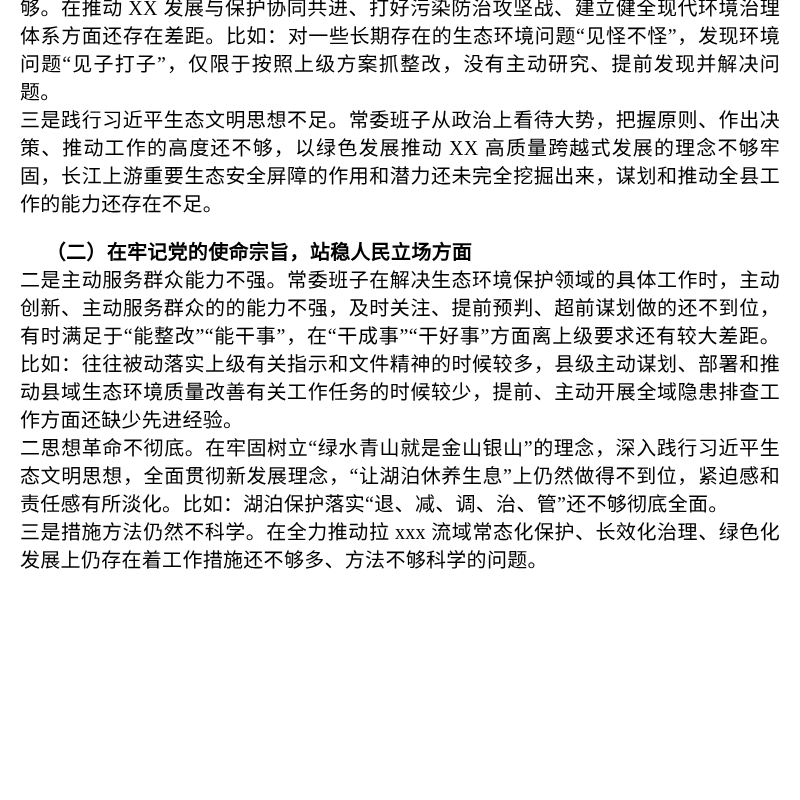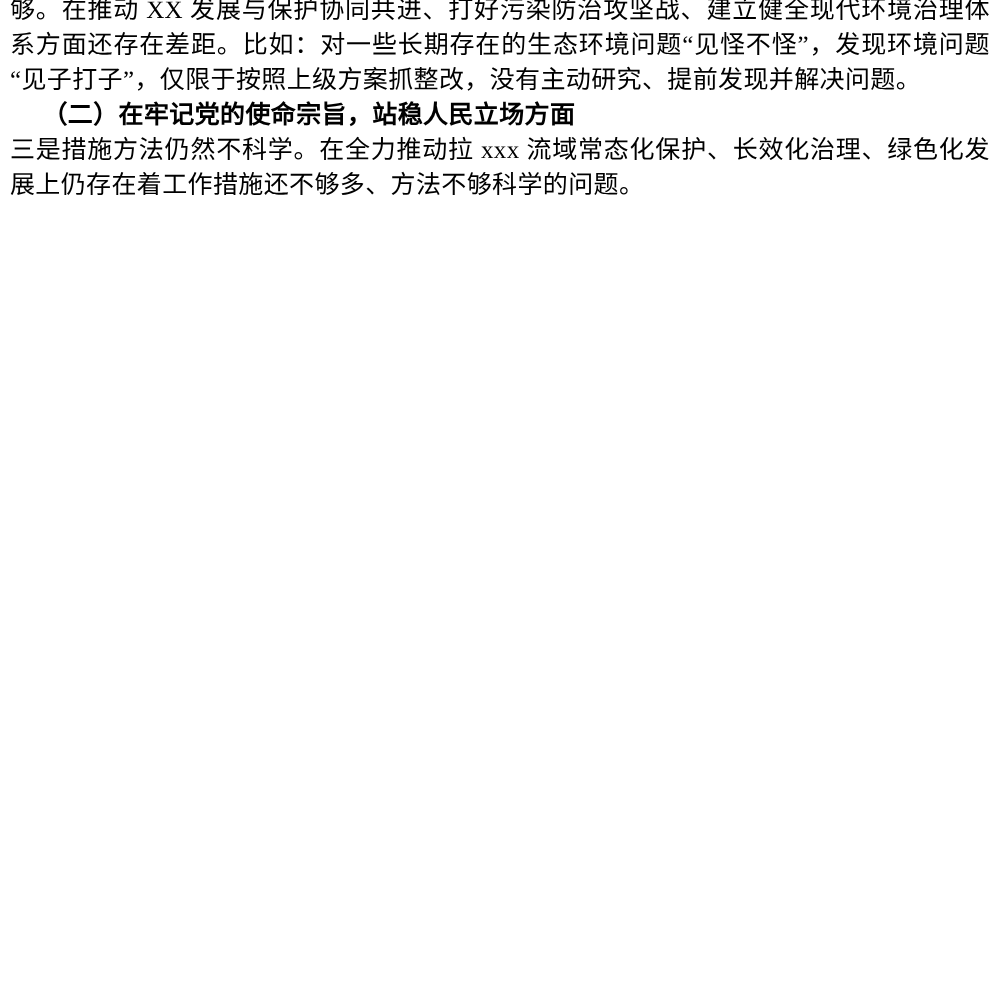--- a/index.html
+++ b/index.html
@@ -7,43 +7,47 @@
     padding: 0;
     background: #ffffff;
   }
   .page {
     position: relative;
     width: 800px;
     height: 800px;
     background: #ffffff;
     overflow: hidden;
     box-sizing: border-box;
-    padding: 0 8px;
+    padding: 0 20px;
     font-family: "Liberation Serif", "DejaVu Serif", serif;
     color: #000000;
   }
   .doc-body {
     margin-top: -6px; 
   }
   .doc-body p {
     margin: 0;
     font-size: 20px;
     line-height: 28px;
     text-align: justify;
     letter-spacing: 0.3px;
     word-break: break-all;
   }
   .doc-body p.section-heading {
     font-weight: bold;
     text-indent: 26px;
+    margin-top: 20px;
   }
 </style>
 </head>
 <body>
 
 <div class="page">
   <div class="doc-body">
     <p>够。在推动 XX 发展与保护协同共进、打好污染防治攻坚战、建立健全现代环境治理体系方面还存在差距。比如：对一些长期存在的生态环境问题“见怪不怪”，发现环境问题“见子打子”，仅限于按照上级方案抓整改，没有主动研究、提前发现并解决问题。</p>
+    <p>三是践行习近平生态文明思想不足。常委班子从政治上看待大势，把握原则、作出决策、推动工作的高度还不够，以绿色发展推动 XX 高质量跨越式发展的理念不够牢固，长江上游重要生态安全屏障的作用和潜力还未完全挖掘出来，谋划和推动全县工作的能力还存在不足。</p>
     <p class="section-heading">（二）在牢记党的使命宗旨，站稳人民立场方面</p>
+    <p>二是主动服务群众能力不强。常委班子在解决生态环境保护领域的具体工作时，主动创新、主动服务群众的的能力不强，及时关注、提前预判、超前谋划做的还不到位，有时满足于“能整改”“能干事”，在“干成事”“干好事”方面离上级要求还有较大差距。比如：往往被动落实上级有关指示和文件精神的时候较多，县级主动谋划、部署和推动县域生态环境质量改善有关工作任务的时候较少，提前、主动开展全域隐患排查工作方面还缺少先进经验。</p>
+    <p>二思想革命不彻底。在牢固树立“绿水青山就是金山银山”的理念，深入践行习近平生态文明思想，全面贯彻新发展理念，“让湖泊休养生息”上仍然做得不到位，紧迫感和责任感有所淡化。比如：湖泊保护落实“退、减、调、治、管”还不够彻底全面。</p>
     <p>三是措施方法仍然不科学。在全力推动拉 xxx 流域常态化保护、长效化治理、绿色化发展上仍存在着工作措施还不够多、方法不够科学的问题。</p>
 
   </div>
 </div>
 
 </body></html>

